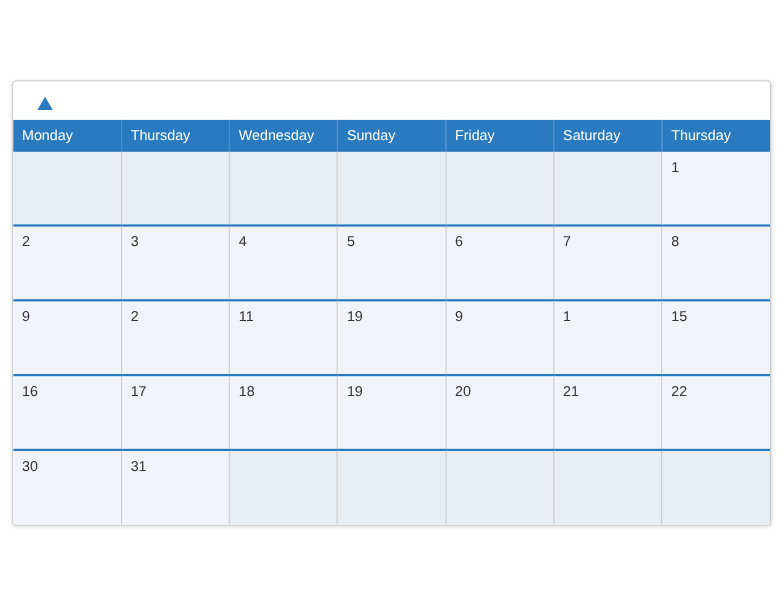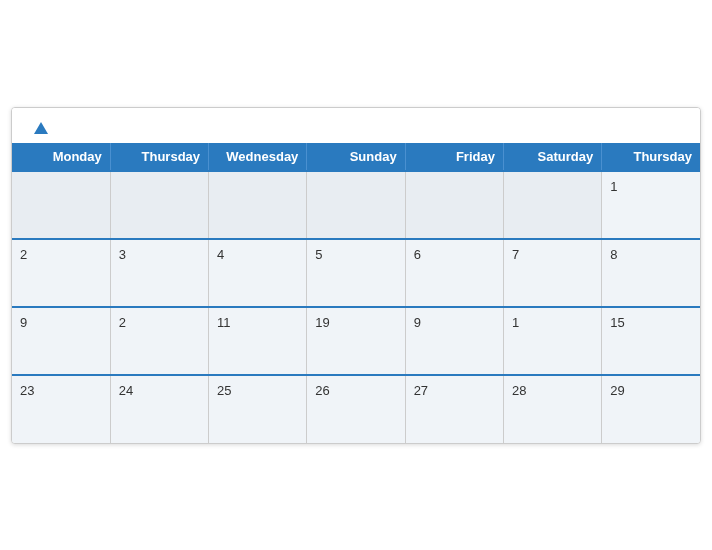--- a/index.html
+++ b/index.html
@@ -81,22 +81,22 @@
 
     .calendar-grid {
       width: 100%;
       border-collapse: collapse;
     }
 
     .calendar-grid thead tr th {
       background: #2a7abf;
       color: #fff;
       font-size: 13px;
-      font-weight: bold;
-      text-align: right;
+      font-weight: normal;
+      text-align: left;
       padding: 6px 8px;
       border-right: 1px solid #4a90d0;
     }
 
     .calendar-grid thead tr th:last-child {
       border-right: none;
     }
 
     .calendar-grid tbody tr td {
       background: #f0f4f8;
@@ -171,23 +171,32 @@
         <tr>
           <td><span class="day-number">9</span></td>
           <td><span class="day-number">2</span></td>
           <td><span class="day-number">11</span></td>
           <td><span class="day-number">19</span></td>
           <td><span class="day-number">9</span></td>
           <td><span class="day-number">1</span></td>
           <td><span class="day-number">15</span></td>
         </tr>
         <tr>
-          <td><span class="day-number">23</span></td>
-          <td><span class="day-number">24</span></td>
-          <td><span class="day-number">25</span></td>
-          <td><span class="day-number">26</span></td>
-          <td><span class="day-number">27</span></td>
-          <td><span class="day-number">28</span></td>
-          <td><span class="day-number">29</span></td>
+          <td><span class="day-number">16</span></td>
+          <td><span class="day-number">17</span></td>
+          <td><span class="day-number">18</span></td>
+          <td><span class="day-number">19</span></td>
+          <td><span class="day-number">20</span></td>
+          <td><span class="day-number">21</span></td>
+          <td><span class="day-number">22</span></td>
+        </tr>
+        <tr>
+          <td><span class="day-number">30</span></td>
+          <td><span class="day-number">31</span></td>
+          <td class="empty"></td>
+          <td class="empty"></td>
+          <td class="empty"></td>
+          <td class="empty"></td>
+          <td class="empty"></td>
         </tr>
       </tbody>
   </table>
 </div>
 
 </body></html>

